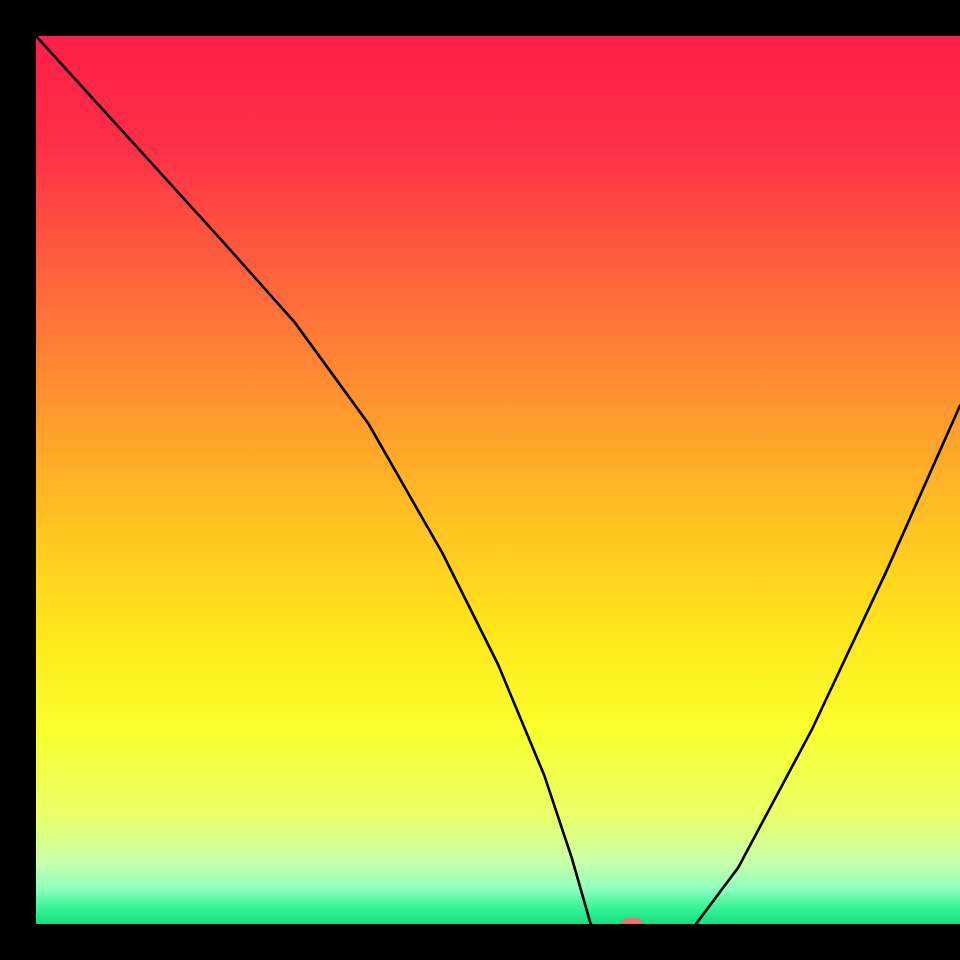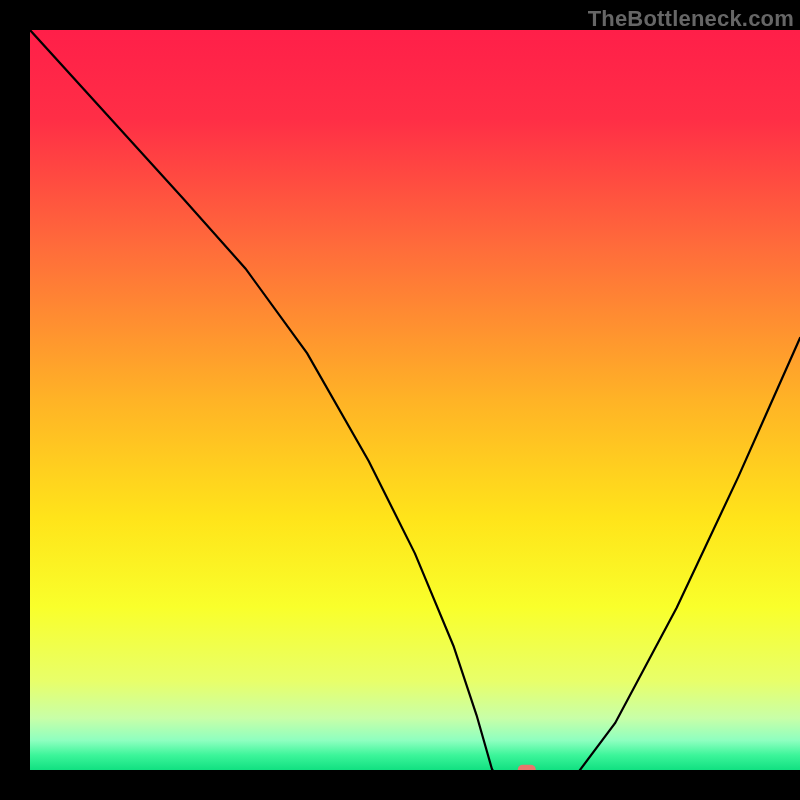--- a/index.html
+++ b/index.html
@@ -56,14 +56,13 @@
 <div class="frame">
 
   <div class="plot-area">
     <div class="gradient" style="background: linear-gradient(rgb(255, 31, 73) 0%, rgb(255, 46, 70) 12%, rgb(255, 110, 58) 30%, rgb(255, 179, 38) 50%, rgb(255, 228, 26) 66%, rgb(249, 255, 43) 78%, rgb(232, 255, 106) 88%, rgb(200, 255, 168) 93%, rgb(142, 255, 192) 96%, rgb(60, 245, 154) 98%, rgb(17, 224, 129) 100%);"></div>
     <svg class="curve" viewBox="0 0 100 100" preserveAspectRatio="none">
       <path fill="none" stroke="#000000" stroke-width="0.35" vector-effect="non-scaling-stroke" stroke-linecap="round" d="M0.00 0.00 L10.00 11.00 L20.00 22.00 L28.00 31.00 L36.00 42.00 L44.00 56.00 L50.00 68.00 L55.00 80.00 L58.00 89.00 L60.00 96.00 L62.00 99.00 L64.00 100.00 L66.00 100.00 L70.00 98.00 L76.00 90.00 L84.00 75.00 L92.00 58.00 L100.00 40.00" style="stroke-width: 2.2px;"></path>
     </svg>
     <div class="marker" style="left: 64.5%; top: 100%; width: 2.4%; height: 1.4%; background: rgb(232, 118, 108);"></div>
   </div>
 
-  <div class="watermark">TheBottleneck.com</div>
 </div>
 
 </body></html>

